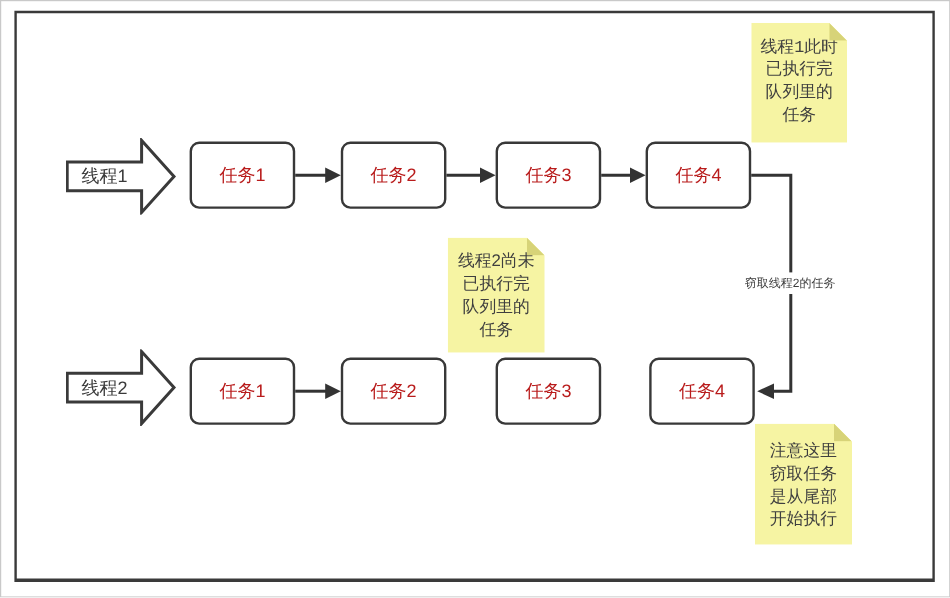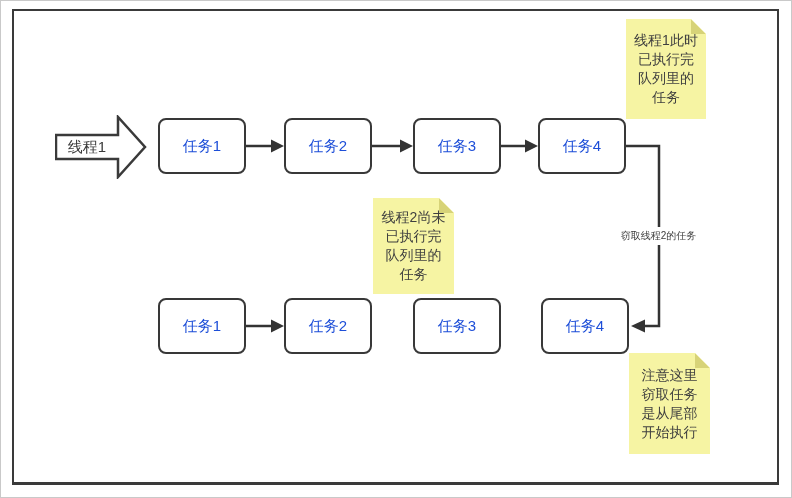--- a/index.html
+++ b/index.html
@@ -33,21 +33,21 @@
   .task-box {
     position: absolute;
     width: 88px; height: 56px;
     background: #ffffff;
     border: 2.5px solid #383838;
     border-radius: 8px;
     display: flex;
     align-items: center;
     justify-content: center;
     font-size: 15px;
-    color: #1d4ed8;
+    color: #b91c1c;
     z-index: 2;
   }
   .block-arrow {
     position: absolute;
     width: 92px; height: 64px;
     z-index: 2;
     padding-left: 38px;
   }
   .block-arrow svg { position: absolute; left: 0; top: 0; }
   .block-arrow .arrow-label {
@@ -89,21 +89,21 @@
     width: 103px; height: 18px;
     background: #ffffff;
     display: flex;
     align-items: center;
     justify-content: center;
     font-size: 10px;
     color: #3c3c3c;
     z-index: 3;
   }
   
-  #note-1 { left: 625px; top: 18px;  width: 80px; height: 100px; }
+  #note-1 { left: 625px; top: 18px;  width: 80px; height: 100px; font-family: Liberation Mono, monospace; }
   #note-2 { left: 372px; top: 197px; width: 81px; height: 96px;  }
   #note-3 { left: 628px; top: 352px; width: 81px; height: 101px; }
 </style>
 </head>
 <body>
 
 <div id="canvas">
 
   <div class="frame"></div>
 
@@ -133,20 +133,26 @@
     </g>
   </svg>
 
   <div class="block-arrow" style="left:54px; top:114px;">
     <svg width="92" height="64" viewBox="0 0 92 64" xmlns="http://www.w3.org/2000/svg">
       <polygon points="1,20 63,20 63,2 90,32 63,62 63,44 1,44" fill="#ffffff" stroke="#3a3a3a" stroke-width="2.5" stroke-linejoin="miter"></polygon>
     </svg>
     <div class="arrow-label">线程1</div>
   </div>
 
+  <div class="block-arrow" style="left:54px; top:290px;">
+    <svg width="92" height="64" viewBox="0 0 92 64" xmlns="http://www.w3.org/2000/svg">
+      <polygon points="1,20 63,20 63,2 90,32 63,62 63,44 1,44" fill="#ffffff" stroke="#3a3a3a" stroke-width="2.5" stroke-linejoin="miter"></polygon>
+    </svg>
+    <div class="arrow-label">线程2</div>
+  </div>
 
   <div class="task-box" style="left:157px; top:117px;">任务1</div>
   <div class="task-box" style="left:283px; top:117px;">任务2</div>
   <div class="task-box" style="left:412px; top:117px;">任务3</div>
   <div class="task-box" style="left:537px; top:117px;">任务4</div>
 
   <div class="task-box" style="left:157px; top:297px;">任务1</div>
   <div class="task-box" style="left:283px; top:297px;">任务2</div>
   <div class="task-box" style="left:412px; top:297px;">任务3</div>
   <div class="task-box" style="left:540px; top:297px;">任务4</div>

